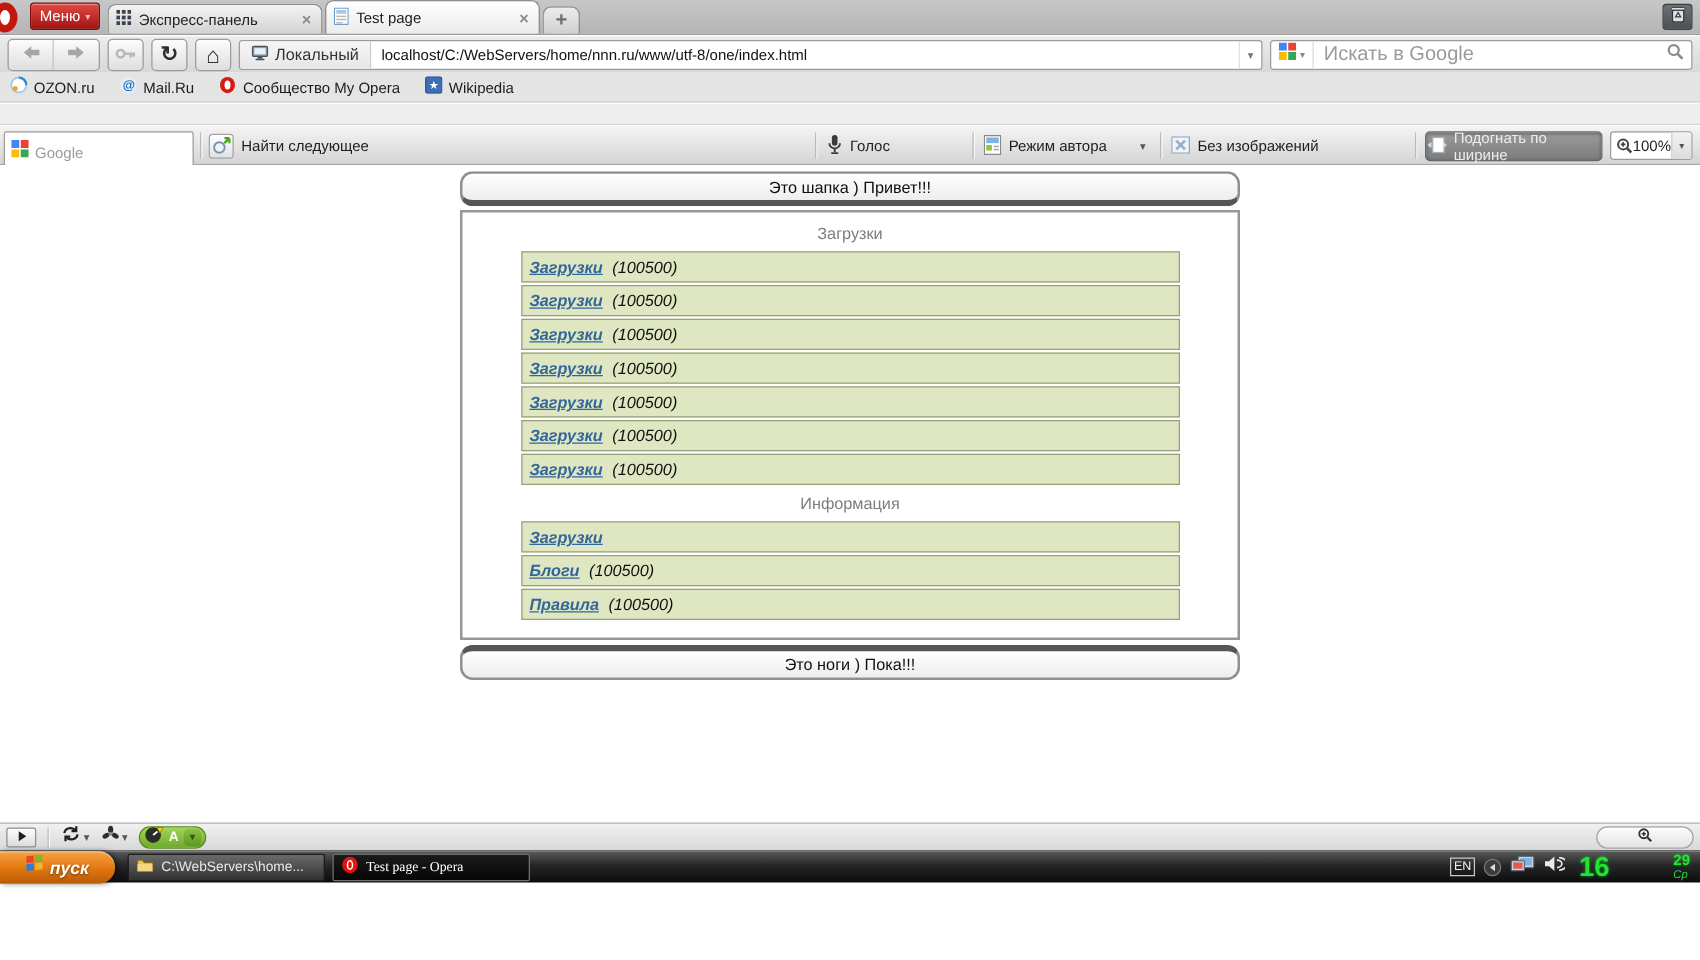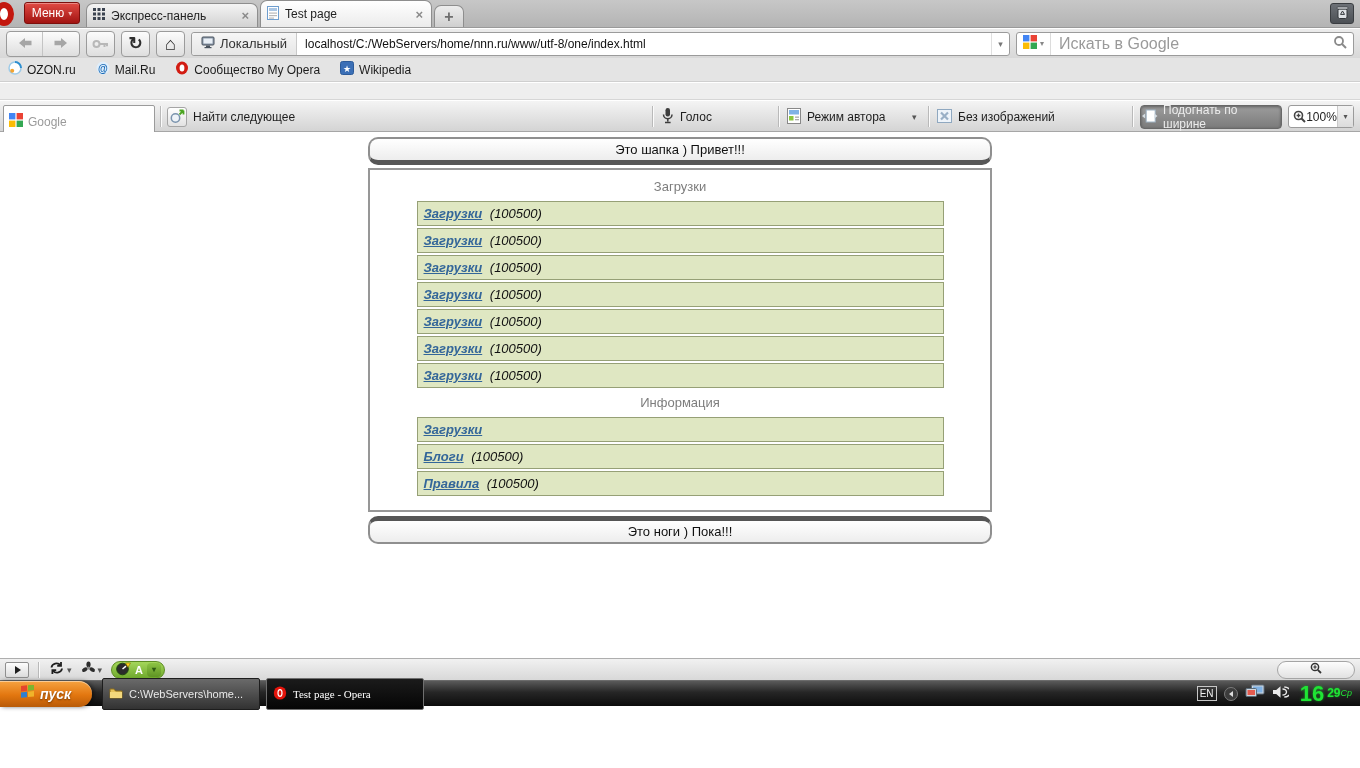--- a/index.html
+++ b/index.html
@@ -126,33 +126,33 @@
   
   .taskbar { top:680px; height:26px; background:linear-gradient(#5a5a5a,#262626 45%,#0c0c0c);
              border-top:1px solid #6b6b6b; display:flex; align-items:center; }
   .startbtn { width:92px; height:26px; border-radius:0 14px 14px 0;
               background:linear-gradient(#f7a341,#e2760f 55%,#b85a07);
               box-shadow:inset 0 1px 0 rgba(255,255,255,.45), 2px 0 4px rgba(0,0,0,.5);
               display:flex; align-items:center; justify-content:center; gap:5px; }
   .startbtn .st { color:#fff; font-size:14px; font-weight:bold; font-style:italic;
                   text-shadow:0 1px 2px #6e3600; }
   .taskitems { display:flex; gap:6px; margin-left:10px; }
-  .titem { height:32px; width:158px; border-radius:2px; padding:0 6px; display:flex; align-items:center; gap:6px;
+  .titem { height:22px; width:158px; border-radius:2px; padding:0 6px; display:flex; align-items:center; gap:6px;
            font-size:11px; color:#e9e9e9; background:linear-gradient(#6a6a6a,#323232); border:1px solid #1d1d1d;
            white-space:nowrap; overflow:hidden; }
   .titem.active { background:linear-gradient(#1b1b1b,#050505); border:1px solid #6f6f6f; color:#fff;font-family:Liberation Serif, serif; }
   .tray { display:flex; align-items:center; gap:7px; padding-right:8px; }
   .lang { width:20px; height:15px; border:1px solid #c7c7c7; color:#f1f1f1; font-size:10px;
           display:flex; align-items:center; justify-content:center; }
   .trchev { width:14px; height:14px; border-radius:50%; background:#3c3c3c; border:1px solid #7a7a7a;
             display:flex; align-items:center; justify-content:center; }
   .clock { display:flex; align-items:center; gap:3px; margin-left:4px; }
   .clock .hh { font-size:22px; font-weight:bold; color:var(--clock_green,#1fe434);
                text-shadow:0 0 3px rgba(20,200,40,.7); line-height:22px; }
-  .clock .colm { display:flex; align-items:flex-start; }
+  .clock .colm { display:flex; flex-direction:column; align-items:flex-start;margin-left:48px; }
   .clock .mm { font-size:12px; font-weight:bold; color:var(--clock_green,#1fe434); line-height:11px;
                text-shadow:0 0 2px rgba(20,200,40,.7); }
   .clock .day { font-size:9px; color:var(--clock_green,#1fe434); line-height:10px; font-style:italic; }
 </style>
 </head>
 <body>
 
 <div class="bar tabstrip">
   <div class="opera-logo"></div>
   <div class="menu-btn">

